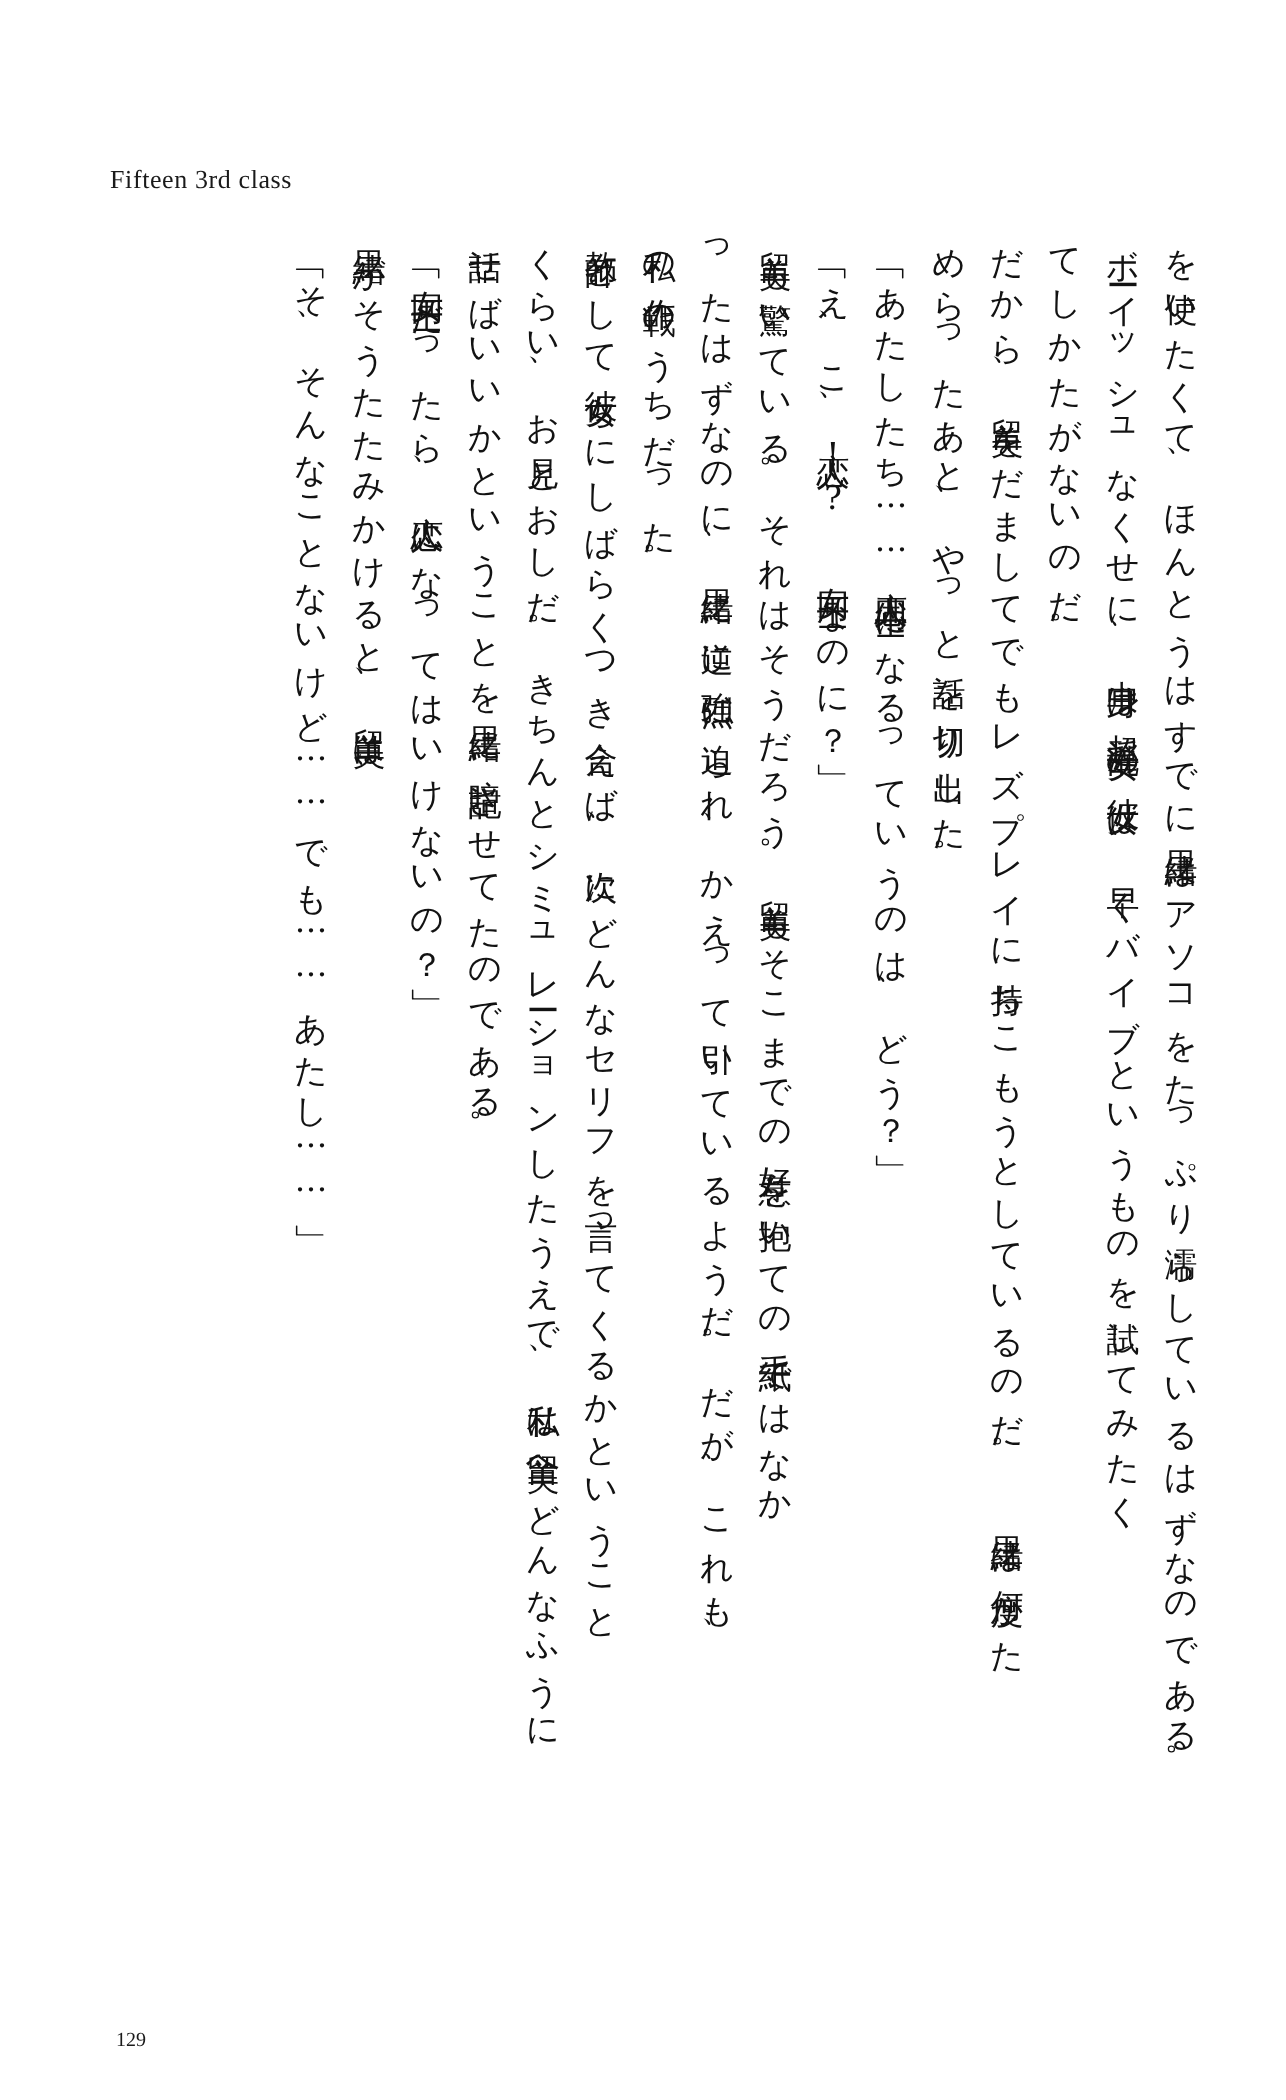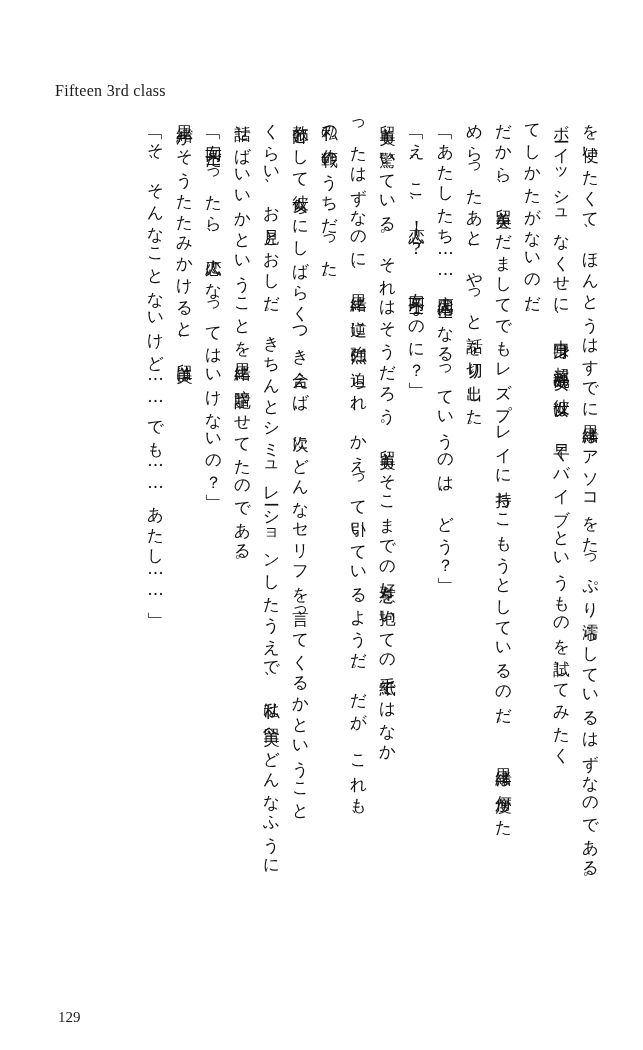--- a/index.html
+++ b/index.html
@@ -14,31 +14,31 @@
     background: #ffffff;
     overflow: hidden;
     font-family: "Liberation Serif", serif;
     color: #111111;
   }
   .header {
     position: absolute;
     top: 82px;
     left: 55px;
     font-family: "Liberation Serif", serif;
-    font-size: 16px;
+    font-size: 13px;
     letter-spacing: 0.3px;
     color: #1a1a1a;
     white-space: nowrap;
   }
   .folio {
     position: absolute;
     bottom: 24px;
     left: 58px;
     font-family: "Liberation Serif", serif;
-    font-size: 15px;
+    font-size: 10px;
     color: #1a1a1a;
   }
   .body-text {
     position: absolute;
     top: 112px;
     left: 52px;
     width: 546px;
     height: 890px;
     display: flex;
     flex-direction: row-reverse;

